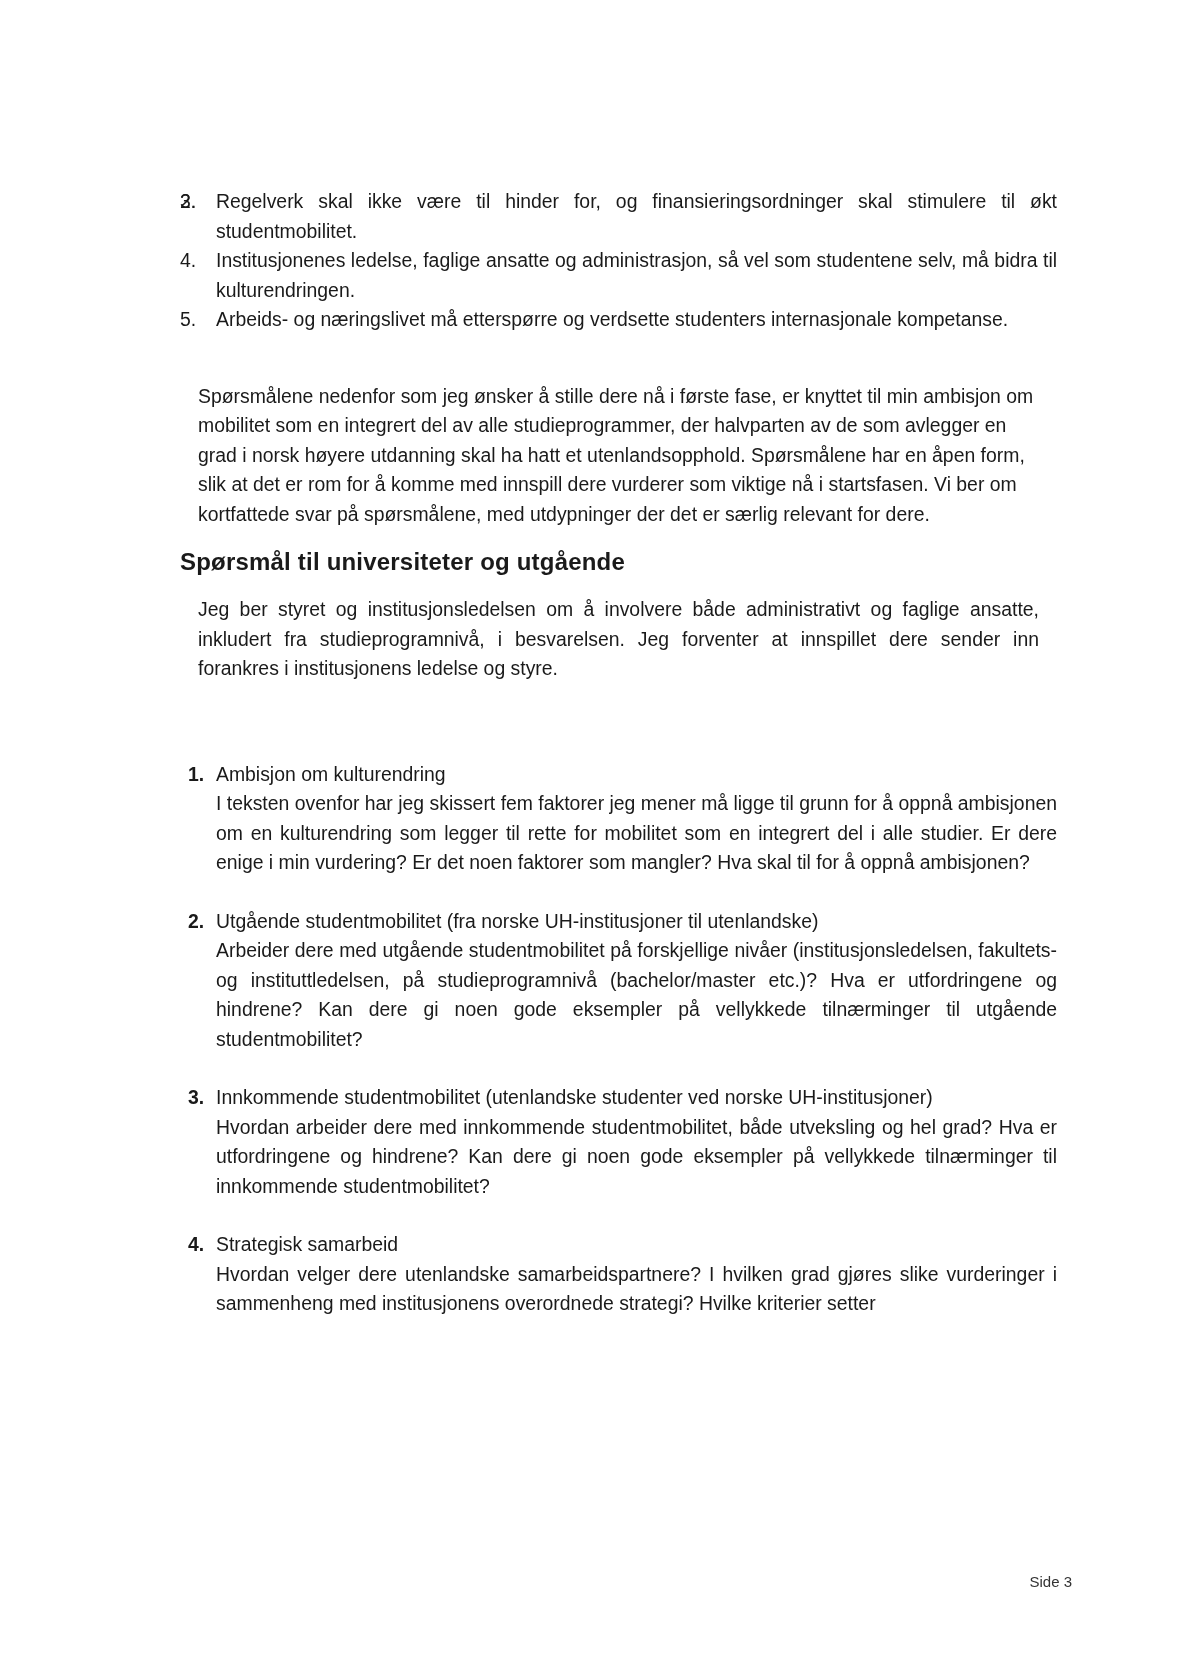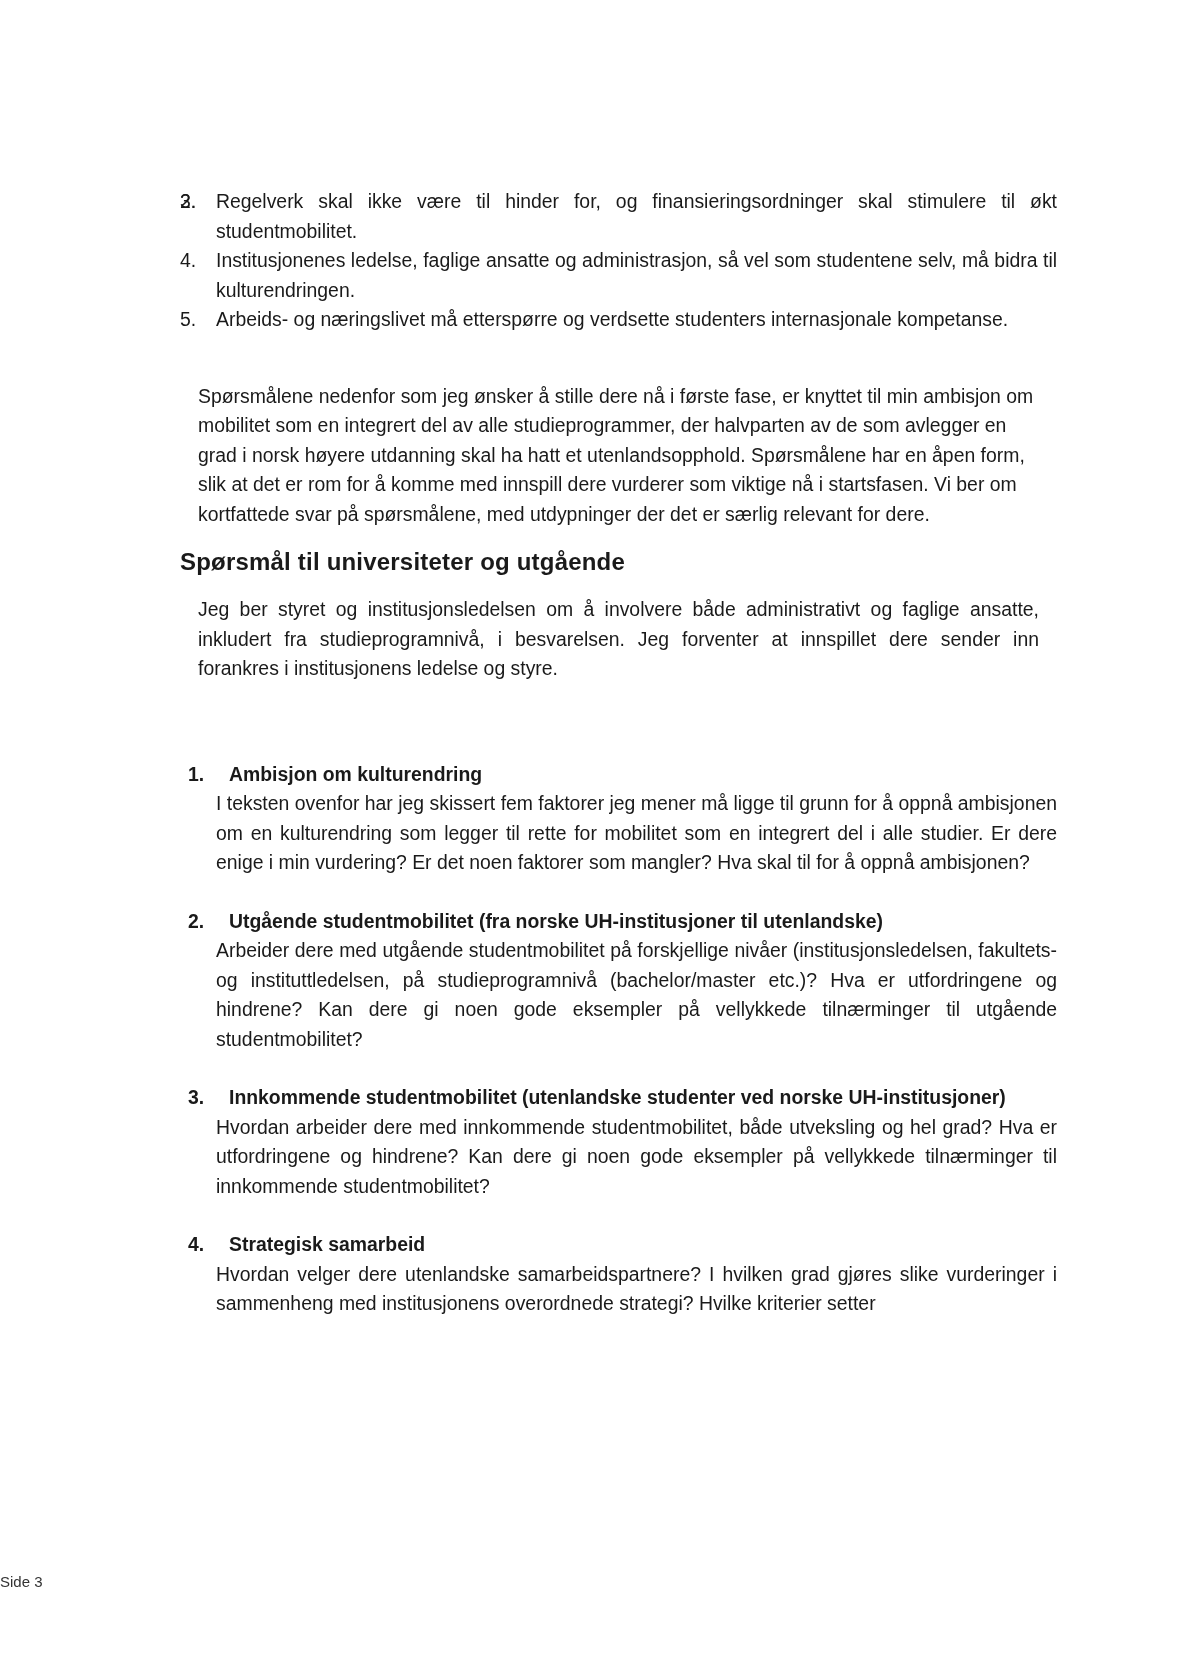--- a/index.html
+++ b/index.html
@@ -9,24 +9,24 @@
     .just { text-align: justify; text-align-last: left; }
     ol.factors { list-style: none; margin: 0; padding: 0; }
     ol.factors li { position: relative; padding-left: 36px; margin: 0; }
     ol.factors li .num { position: absolute; left: 0; top: 0; }
     p.para { margin: 18px; }
     .gap-a { height: 29px; }
     h2.section { font-size: 24px; font-weight: bold; margin: 12px 0 4px 0; line-height: 30px; letter-spacing: 0.2px; }
     .gap-b { height: 29px; }
     .q { position: relative; padding-left: 36px; }
     .q .num { position: absolute; left: 8px; top: 0; font-weight: bold; }
-    .q .qtitle { font-weight: bold; margin-left: 13px; }
+    .q .qtitle { font-weight: normal; }
     .q + .q { margin-top: 29px; }
     .qfirst { margin-top: 29px; }
-    .footer { position: absolute; left: 0; width: 1072px; top: 1573px; text-align: left; font-size: 15px; color: #333; }
+    .footer { position: absolute; left: 0; width: 1072px; top: 1573px; text-align: right; font-size: 15px; color: #333; }
   </style>
 </head>
 <body>
 
 <div class="page">
   <div class="content">
 
     <ol class="factors">
       <li class="just">
         <span class="num">2.</span>

